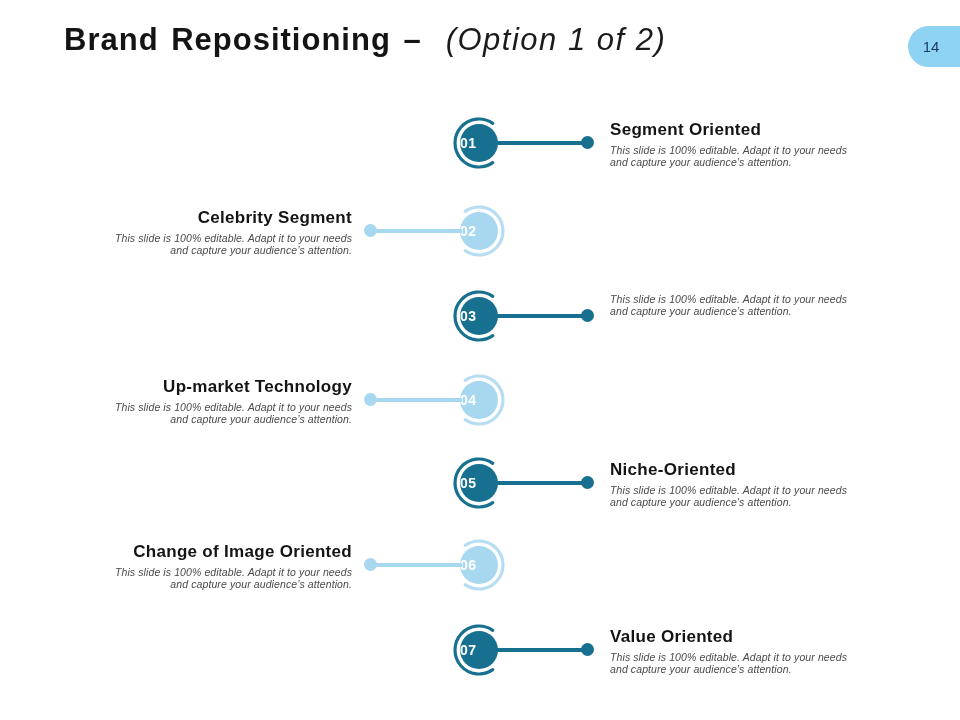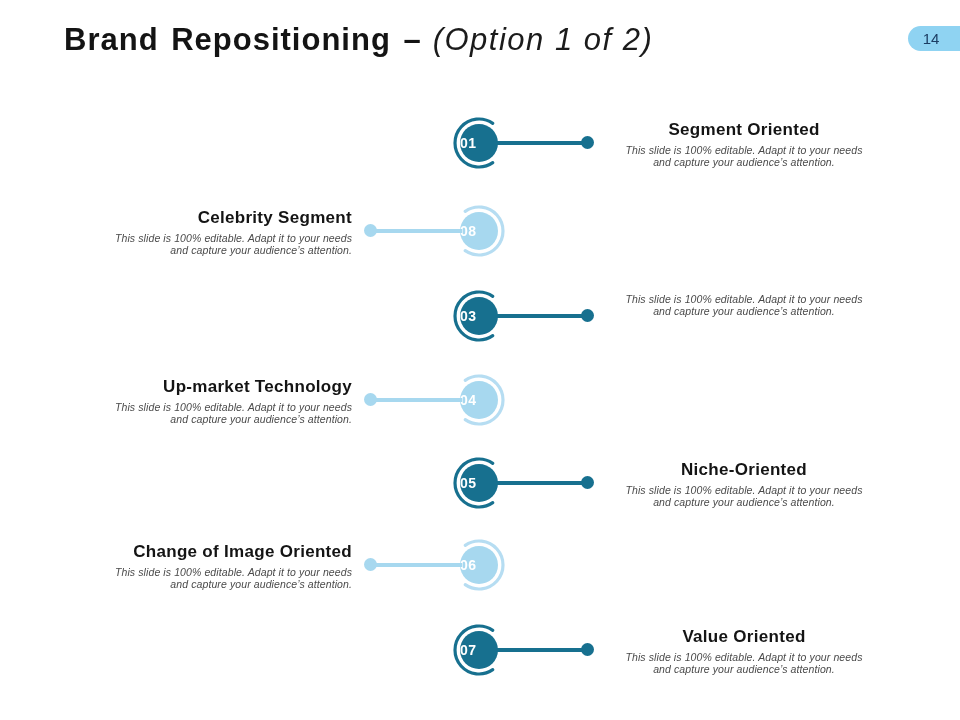--- a/index.html
+++ b/index.html
@@ -7,24 +7,24 @@
     position:relative;width:960px;height:720px;background:#ffffff;
     overflow:hidden;font-family:"Liberation Sans","DejaVu Sans",sans-serif;
   }
   
   .slide-title{position:absolute;left:64px;top:22px;white-space:nowrap;}
   .slide-title .bold{
     font-size:31px;font-weight:700;color:#141414;letter-spacing:1px;word-spacing:3px;margin-top:8px;
   }
   .slide-title .ital{
     font-size:31px;font-weight:400;font-style:italic;color:#1b1b1b;
-    margin-left:11px;letter-spacing:1.5px;
+    margin-left:24px;letter-spacing:1.5px;
   }
   .page-badge{
-    position:absolute;right:0;top:26px;width:52px;height:25px;
+    position:absolute;right:0;top:26px;width:52px;height:41px;
     background:#8fd3f2;border-radius:20.5px 0 0 20.5px;
     display:flex;align-items:center;justify-content:center;
     padding-right:6px;box-sizing:border-box;
     font-size:15px;color:#1c3d63;
   }
   
   .row{position:absolute;left:0;width:960px;height:64px;}
   .ring{position:absolute;left:450px;top:3px;width:58px;height:58px;}
   .num{
     position:absolute;left:460px;top:13px;width:38px;height:38px;border-radius:50%;
@@ -33,21 +33,21 @@
   }
   .cline{position:absolute;top:30px;height:4px;}
   .row.right .cline{left:497px;width:86px;}
   .row.left  .cline{left:375px;width:87px;}
   .dot{position:absolute;top:25px;width:13px;height:13px;border-radius:50%;}
   .row.right .dot{left:581px;}
   .row.left  .dot{left:364px;}
   .teal-bg{background:#17708f;}
   .blue-bg{background:#a7d8ef;}
   .text{position:absolute;top:9px;width:268px;}
-  .row.right .text{left:610px;text-align:center;}
+  .row.right .text{left:610px;text-align:left;}
   .row.left  .text{left:84px;text-align:right;}
   .ttl{
     font-size:17px;font-weight:700;color:#141414;letter-spacing:0.3px;
     line-height:19px;margin-bottom:5px;white-space:nowrap;
   }
   .row.left .ttl{white-space:nowrap;}
   .dsc{
     font-size:10.5px;font-style:italic;color:#4a4a4a;line-height:12px;
     letter-spacing:0.1px;
   }
@@ -76,21 +76,21 @@
       <div class="ttl">Segment Oriented</div>
       <div class="dsc">This slide is 100% editable. Adapt it to your needs</div>
       <div class="dsc">and capture your audience’s attention.</div>
     </div>
   </div>
 
   <div class="row left" style="top:199px">
     <svg class="ring" viewBox="0 0 58 58">
       <path d="M 15.23 9.34 A 24 24 0 1 1 15.23 48.66" fill="none" stroke="#b6ddf2" stroke-width="3.2" stroke-linecap="round"></path>
     </svg>
-    <div class="num blue-bg">08</div>
+    <div class="num blue-bg">02</div>
     <div class="cline blue-bg"></div>
     <div class="dot blue-bg"></div>
     <div class="text">
       <div class="ttl">Celebrity Segment</div>
       <div class="dsc">This slide is 100% editable. Adapt it to your needs</div>
       <div class="dsc">and capture your audience’s attention.</div>
     </div>
   </div>
 
   <div class="row right" style="top:284px">

